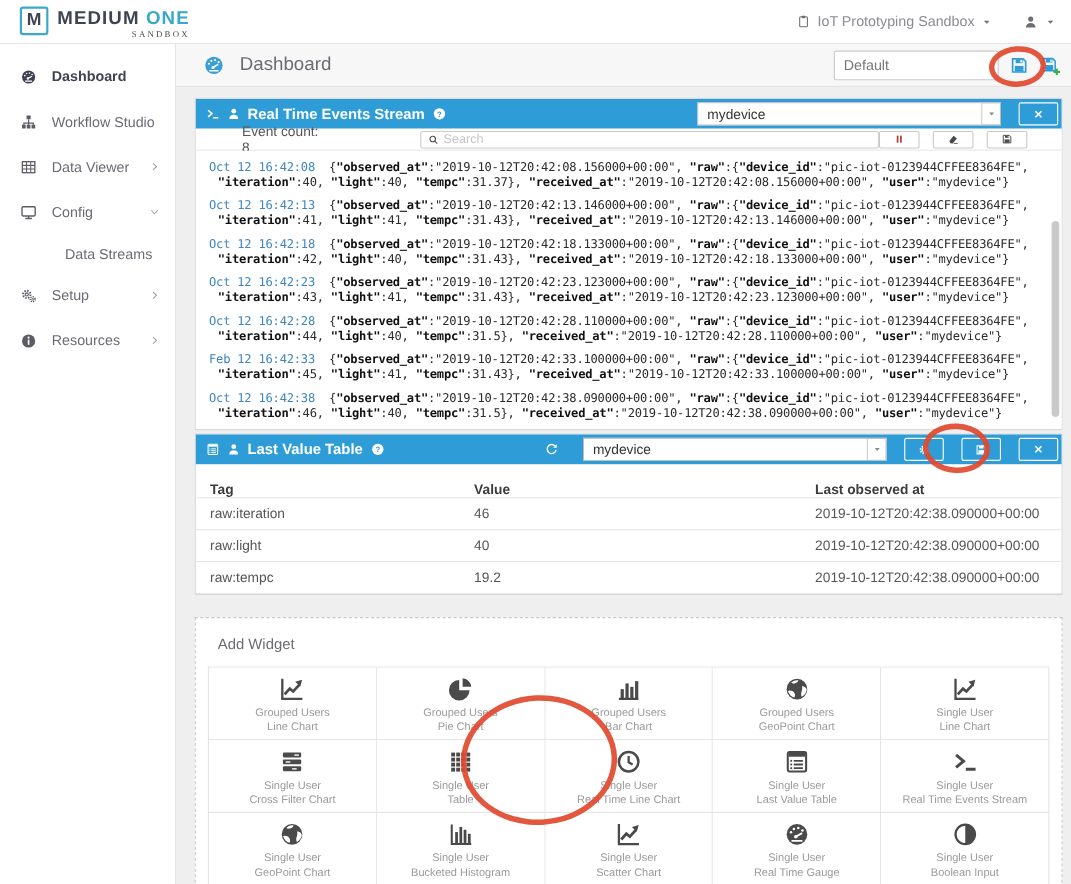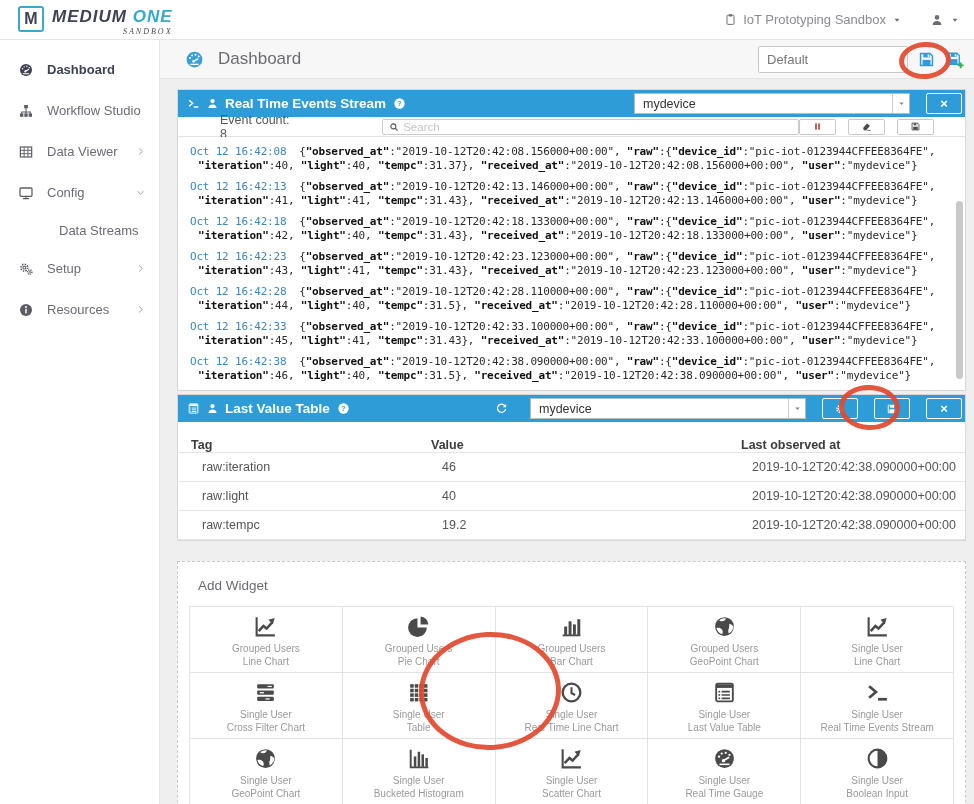--- a/index.html
+++ b/index.html
@@ -8,21 +8,21 @@
 
   .ic { display:inline-block; line-height:0; color:#6d6d75; }
   .ic svg { width:100%; height:100%; display:block; }
 
   
   .topbar { position:absolute; left:0; top:0; width:974px; height:40px; background:#fff;
             border-bottom:1px solid #e6e6e6; display:flex; align-items:center; z-index:5; }
   .brand { display:flex; align-items:flex-start; padding-left:18px; gap:8px; }
   .m-box { width:26px; height:26px; border:2px solid #3aa9ce; border-radius:3px; display:flex;
            align-items:center; justify-content:center; font-weight:bold; font-size:16px; color:#3d4352; margin-top:3px;}
-  .brand-text { display:flex; flex-direction:column; align-items:flex-end;font-style:italic; }
+  .brand-text { display:flex; flex-direction:column; align-items:flex-end; }
   .brand-line { font-size:17px; letter-spacing:1px; font-weight:600; line-height:20px; margin-top:4px;}
   .brand-line .medium { color:#3d4352; }
   .brand-line .one { color:#35a8cc; }
   .sandbox { font-family:"Liberation Serif", serif; font-size:8px; letter-spacing:2px; color:#4a4a55; }
   .top-right { margin-left:auto; display:flex; align-items:center; gap:6px; padding-right:14px; color:#8b8b93; }
   .top-right .org { font-size:13px; color:#8b8b93; }
   .clip { width:13px; height:13px; }
   .caret { width:10px; height:10px; }
   .usr { width:14px; height:14px; margin-left:22px; }
 
@@ -87,21 +87,21 @@
   .ev .t { color:#3e86c0; }
   .ev b { color:#111; }
   .sb-thumb { position:absolute; right:2px; top:64px; width:7px; height:178px; background:#c9c9c9; border-radius:4px; }
 
   
   .lvt { margin-top:3px; }
   .lvt-table { width:100%; border-collapse:collapse; table-layout:fixed; }
   .lvt-table col.c1 { width:240px; } .lvt-table col.c2 { width:310px; }
   .lvt-table th { text-align:left; font-size:12.5px; color:#3c3c3c; font-weight:bold; height:29px;
                   padding:16px 0 0 13px; border-bottom:1px solid #e6e6e6; }
-  .lvt-table td { font-size:12.5px; color:#555; height:29px; padding:0 0 0 24px; border-bottom:1px solid #e6e6e6; }
+  .lvt-table td { font-size:12.5px; color:#555; height:29px; padding:0 0 0 13px; border-bottom:1px solid #e6e6e6; }
 
   
   .add-panel { margin-top:20px; width:789px; background:#fff; border:1px dashed #c9c9c9; padding:12px 11px 40px 11px; }
   .add-title { font-size:13.5px; color:#6b6b74; margin:4px 0 13px 9px; }
   .wgrid { display:grid; grid-template-columns:repeat(5,1fr); border-top:1px solid #e3e3e3; border-left:1px solid #e3e3e3; }
   .wcell { height:66px; border-right:1px solid #e3e3e3; border-bottom:1px solid #e3e3e3; display:flex;
            flex-direction:column; align-items:center; justify-content:flex-start; padding-top:7px; cursor:pointer; background:#fff; }
   .wcell .w-ic { width:25px; height:25px; color:#4a4a4a; margin-bottom:3px; }
   .wcell .l { font-size:10px; color:#9a9a9a; line-height:13px; text-align:center; }
 
@@ -365,21 +365,21 @@
               </span>
             </button>
         </div>
       </div>
       <div class="wlog" id="log">
         <div class="ev"><span class="t">Oct 12 16:42:08</span>&nbsp; {<b>"observed_at"</b>:"2019-10-12T20:42:08.156000+00:00", <b>"raw"</b>:{<b>"device_id"</b>:"pic-iot-0123944CFFEE8364FE", <b>"iteration"</b>:40, <b>"light"</b>:40, <b>"tempc"</b>:31.37}, <b>"received_at"</b>:"2019-10-12T20:42:08.156000+00:00", <b>"user"</b>:"mydevice"}</div>
           <div class="ev"><span class="t">Oct 12 16:42:13</span>&nbsp; {<b>"observed_at"</b>:"2019-10-12T20:42:13.146000+00:00", <b>"raw"</b>:{<b>"device_id"</b>:"pic-iot-0123944CFFEE8364FE", <b>"iteration"</b>:41, <b>"light"</b>:41, <b>"tempc"</b>:31.43}, <b>"received_at"</b>:"2019-10-12T20:42:13.146000+00:00", <b>"user"</b>:"mydevice"}</div>
           <div class="ev"><span class="t">Oct 12 16:42:18</span>&nbsp; {<b>"observed_at"</b>:"2019-10-12T20:42:18.133000+00:00", <b>"raw"</b>:{<b>"device_id"</b>:"pic-iot-0123944CFFEE8364FE", <b>"iteration"</b>:42, <b>"light"</b>:40, <b>"tempc"</b>:31.43}, <b>"received_at"</b>:"2019-10-12T20:42:18.133000+00:00", <b>"user"</b>:"mydevice"}</div>
           <div class="ev"><span class="t">Oct 12 16:42:23</span>&nbsp; {<b>"observed_at"</b>:"2019-10-12T20:42:23.123000+00:00", <b>"raw"</b>:{<b>"device_id"</b>:"pic-iot-0123944CFFEE8364FE", <b>"iteration"</b>:43, <b>"light"</b>:41, <b>"tempc"</b>:31.43}, <b>"received_at"</b>:"2019-10-12T20:42:23.123000+00:00", <b>"user"</b>:"mydevice"}</div>
           <div class="ev"><span class="t">Oct 12 16:42:28</span>&nbsp; {<b>"observed_at"</b>:"2019-10-12T20:42:28.110000+00:00", <b>"raw"</b>:{<b>"device_id"</b>:"pic-iot-0123944CFFEE8364FE", <b>"iteration"</b>:44, <b>"light"</b>:40, <b>"tempc"</b>:31.5}, <b>"received_at"</b>:"2019-10-12T20:42:28.110000+00:00", <b>"user"</b>:"mydevice"}</div>
-          <div class="ev"><span class="t">Oct 12 16:42:33</span>&nbsp; {<b>"observed_at"</b>:"2019-10-12T20:42:33.100000+00:00", <b>"raw"</b>:{<b>"device_id"</b>:"pic-iot-0123944CFFEE8364FE", <b>"iteration"</b>:45, <b>"light"</b>:41, <b>"tempc"</b>:31.43}, <b>"received_at"</b>:"2019-10-12T20:42:33.100000+00:00", <b>"user"</b>:"mydevice"}</div>
+          <div class="ev"><span class="t">Feb 12 16:42:33</span>&nbsp; {<b>"observed_at"</b>:"2019-10-12T20:42:33.100000+00:00", <b>"raw"</b>:{<b>"device_id"</b>:"pic-iot-0123944CFFEE8364FE", <b>"iteration"</b>:45, <b>"light"</b>:41, <b>"tempc"</b>:31.43}, <b>"received_at"</b>:"2019-10-12T20:42:33.100000+00:00", <b>"user"</b>:"mydevice"}</div>
           <div class="ev"><span class="t">Oct 12 16:42:38</span>&nbsp; {<b>"observed_at"</b>:"2019-10-12T20:42:38.090000+00:00", <b>"raw"</b>:{<b>"device_id"</b>:"pic-iot-0123944CFFEE8364FE", <b>"iteration"</b>:46, <b>"light"</b>:40, <b>"tempc"</b>:31.5}, <b>"received_at"</b>:"2019-10-12T20:42:38.090000+00:00", <b>"user"</b>:"mydevice"}</div>
           <div class="sb-thumb"></div>
       </div>
     </section>
 
     <section class="widget lvt">
       <div class="whead">
         <span class="ic wh-ic">
             <svg viewBox="0 0 24 24">
               <rect x="4" y="3.5" width="16" height="17" rx="1.5" fill="none" stroke="currentColor" stroke-width="1.8"></rect>

